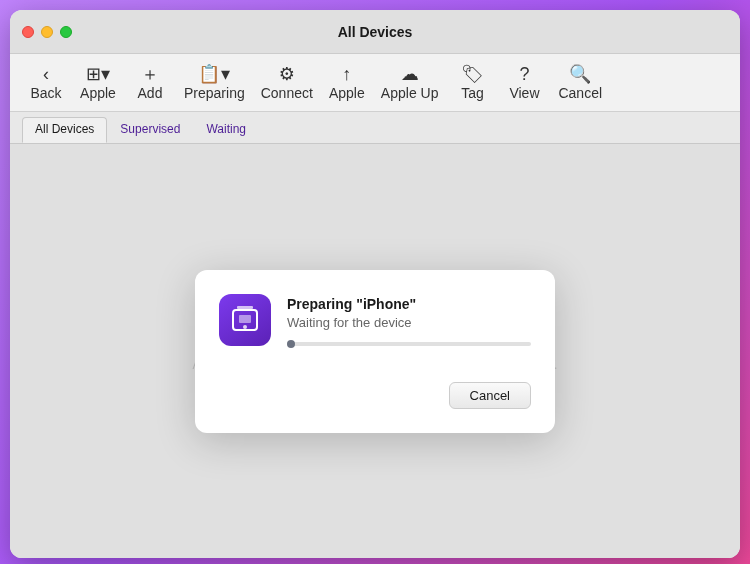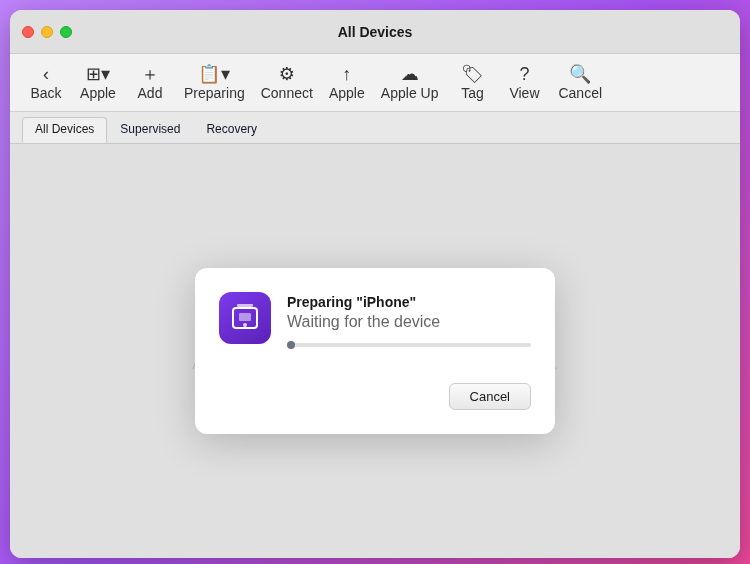--- a/index.html
+++ b/index.html
@@ -102,21 +102,21 @@
       display: flex;
       align-items: flex-end;
       padding: 0 12px;
       border-bottom: 1px solid #c8c8c8;
       flex-shrink: 0;
     }
 
     .tab {
       padding: 4px 12px 6px;
       font-size: 12px;
-      color: #0f172a;
+      color: #4c1d95;
       cursor: pointer;
       border-radius: 4px 4px 0 0;
       border: 1px solid transparent;
     }
 
     .tab.active {
       background: #f0f0f0;
       border-color: #c8c8c8;
       border-bottom-color: #f0f0f0;
       color: #1a1a1a;
@@ -195,21 +195,21 @@
     }
 
     .dialog-title {
       font-size: 14px;
       font-weight: 700;
       color: #1a1a1a;
       margin-bottom: 3px;
     }
 
     .dialog-subtitle {
-      font-size: 16px;
+      font-size: 13px;
       color: #666;
     }
 
     .progress-container {
       margin-top: 12px;
       margin-bottom: 20px;
     }
 
     .progress-bar {
       width: 100%;
@@ -306,21 +306,21 @@
   </div>
 
   <div class="tabs-bar">
     <div class="tab active">
       <span>All Devices</span>
     </div>
     <div class="tab">
       <span>Supervised</span>
     </div>
     <div class="tab">
-      <span>Recovery</span>
+      <span>Waiting</span>
     </div>
   </div>
 
   <div class="main-content">
     <div class="connect-devices-text">
       <div class="connect-devices-title">Connect Devices</div>
       <div class="connect-devices-subtitle">Apple Configurator supports iPhone, iPad, iPod touch, and Apple TV.</div>
     </div>
 
     <div class="modal-overlay">

